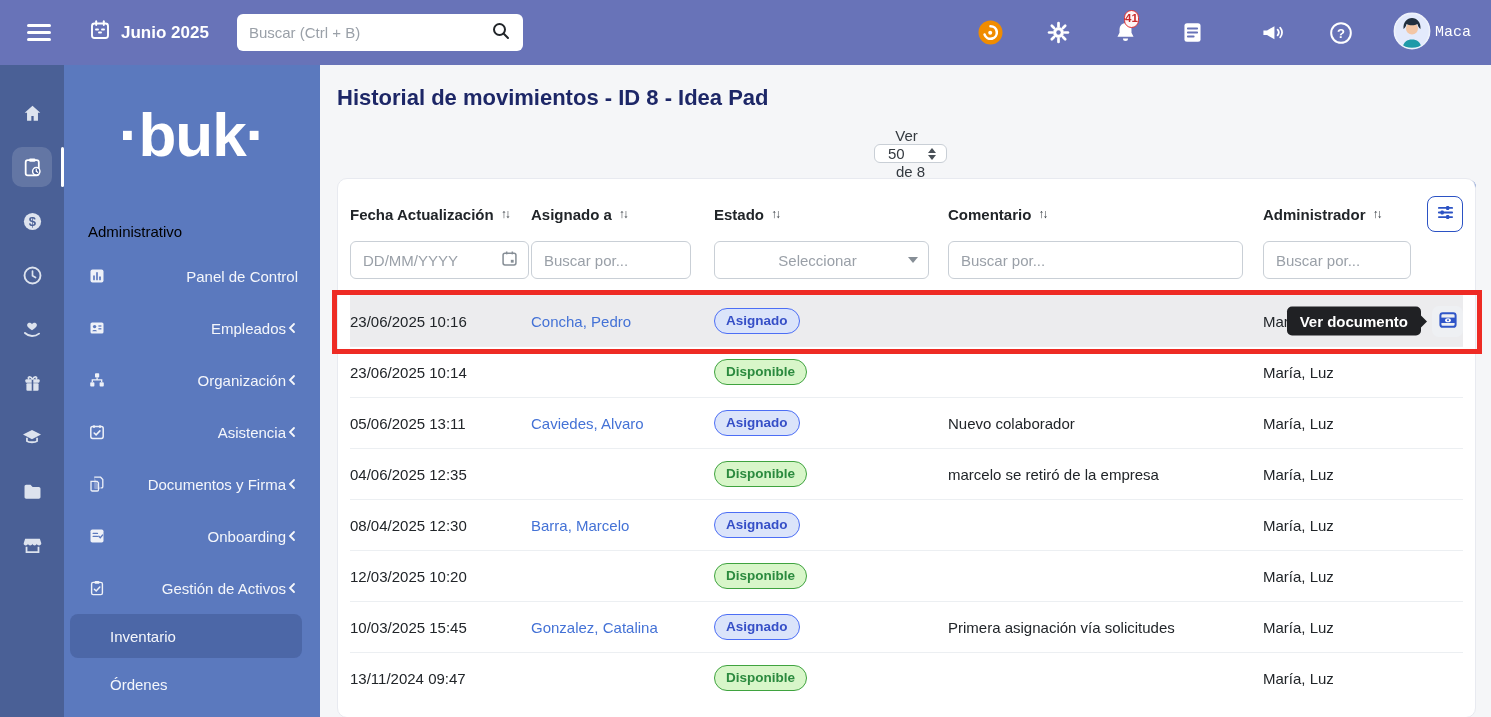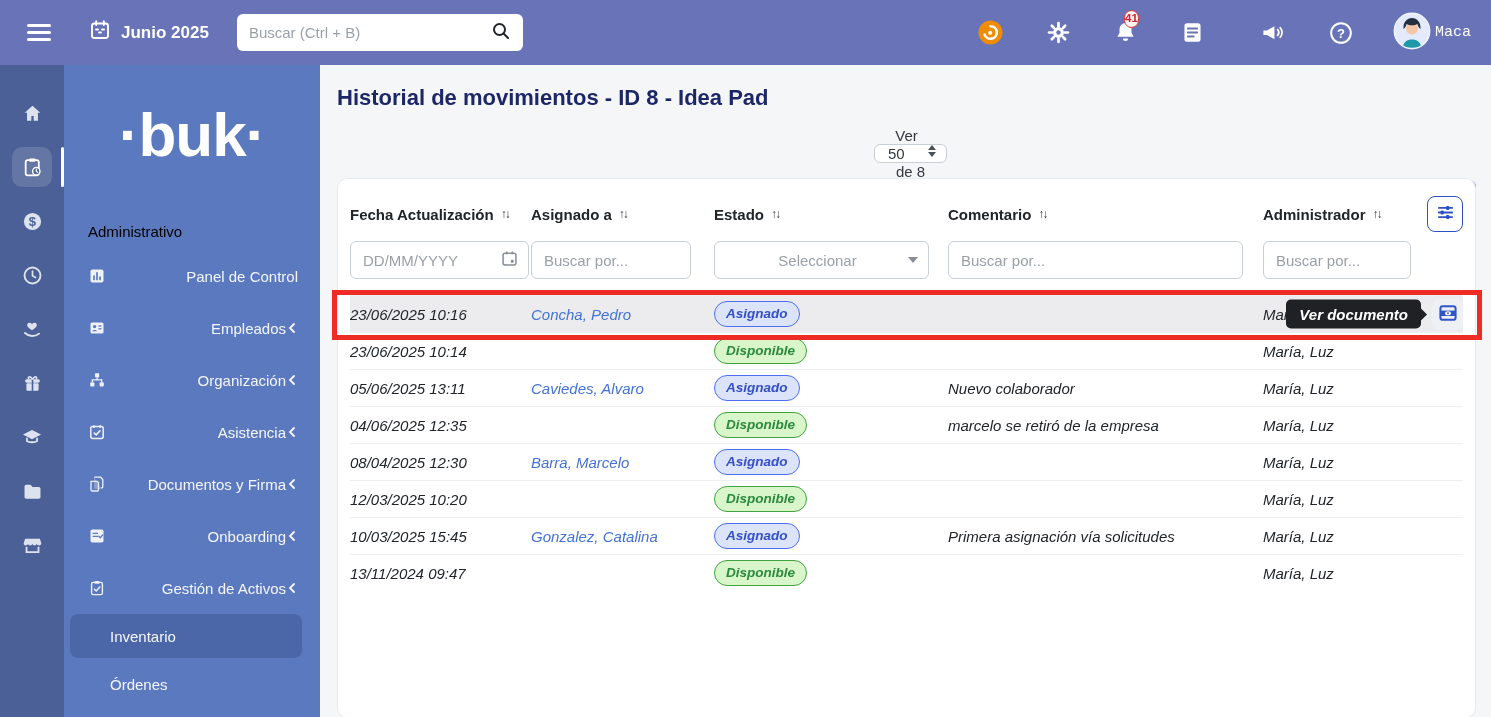--- a/index.html
+++ b/index.html
@@ -54,21 +54,21 @@
   .menu-item .mi-icon{width:17px;display:flex;justify-content:center;}
   .menu-item .mi-label{font-size:15px;margin-left:14px;text-align:right;flex:1;}
   .menu-item .chev{opacity:.95;display:flex;}
   .submenu-item{display:flex;align-items:center;height:44px;margin:0 18px 4px 6px;padding-left:40px;border-radius:8px;cursor:pointer;background:none;border:none;color:#f4f6fb;font-size:15px;font-family:inherit;width:calc(100% - 24px);}
   .submenu-item.active{background:var(--sub-active);}
   
   .main{flex:1;padding:20px 15px 0 17px;position:relative;}
   .page-title{font-size:22px;font-weight:bold;color:var(--title);}
   .controls{display:flex;align-items:center;margin-top:16px;height:37px;flex-direction:column;}
   .per-label{font-size:15px;color:#343a40;}
-  .per-select{margin-left:8px;width:73px;height:35px;background:#fff;border:1px solid var(--border);border-radius:6px;display:flex;padding:0 10px 0 13px;cursor:pointer;font-family:inherit;}
+  .per-select{margin-left:8px;width:73px;height:35px;background:#fff;border:1px solid var(--border);border-radius:6px;display:flex;align-items:center;padding:0 10px 0 13px;cursor:pointer;font-family:inherit;}
   .per-select .val{font-size:15px;color:#343a40;flex:1;text-align:left;}
   .spin{display:flex;flex-direction:column;gap:2px;}
   .spin i{width:0;height:0;border-left:4.5px solid transparent;border-right:4.5px solid transparent;}
   .spin .up{border-bottom:5px solid #495057;}
   .spin .dn{border-top:5px solid #495057;}
   .total-label{font-size:15px;color:#343a40;margin-left:8px;}
   .controls-right{margin-left:auto;display:flex;align-items:center;gap:10px;}
   .dl-btn{width:37px;height:37px;border:1.5px solid var(--accent-border);border-radius:7px;background:#fff0;display:flex;align-items:center;justify-content:center;cursor:pointer;}
   .add-btn{height:37px;background:var(--accent);color:#fff;font-weight:bold;font-size:15.5px;border:none;border-radius:7px;padding:0 24px;cursor:pointer;font-family:inherit;}
   
@@ -84,21 +84,21 @@
   .f-input input{border:none;outline:none;flex:1;min-width:0;font-size:15px;color:#495057;font-family:inherit;background:none;}
   .f-input input::placeholder{color:var(--muted);}
   .f-date{width:179px;}
   .f-asignado{width:160px;}
   .f-select{width:215px;cursor:pointer;}
   .f-select .ph{flex:1;font-size:15px;color:var(--muted);}
   .caret{width:0;height:0;border-left:5px solid transparent;border-right:5px solid transparent;border-top:6px solid #868e96;}
   .f-comentario{width:295px;}
   .f-admin{width:148px;}
   
-  .trow{height:37px;border-top:1px solid var(--row-border);font-size:15px;color:#212529;position:relative;font-style:italic;}
+  .trow{height:51px;border-top:1px solid var(--row-border);font-size:15px;color:#212529;position:relative;}
   .cell{padding-right:14px;overflow:hidden;white-space:nowrap;text-overflow:ellipsis;}
   .cell.link{color:var(--link);cursor:pointer;}
   .badge{display:inline-block;padding:3px 11px;border-radius:13px;font-size:13.5px;font-weight:bold;line-height:1.35;}
   .badge:empty{display:none;}
   .badge-blue{background:var(--badge-blue-bg);border:1.5px solid var(--badge-blue-bd);color:var(--badge-blue-tx);}
   .badge-green{background:var(--badge-green-bg);border:1.5px solid var(--badge-green-bd);color:var(--badge-green-tx);}
   .row-actions{justify-self:end;position:relative;height:100%;display:flex;align-items:center;}
   .row-action-wrap{display:none;align-items:center;}
   .trow.row-highlight{background:#ececee;}
   .trow.row-highlight .row-action-wrap{display:flex;}

